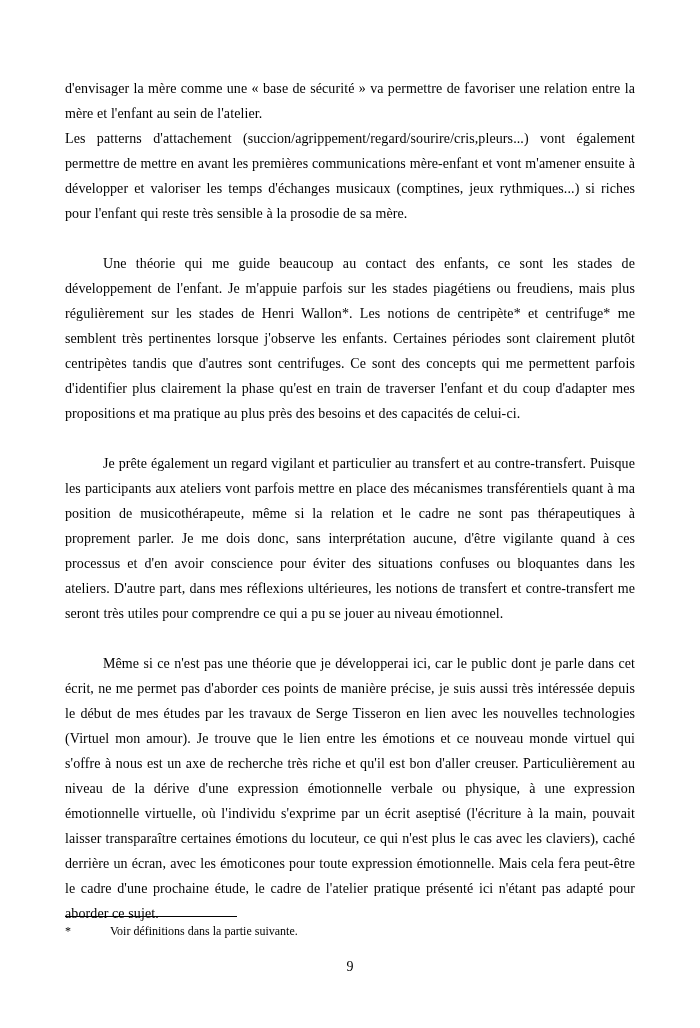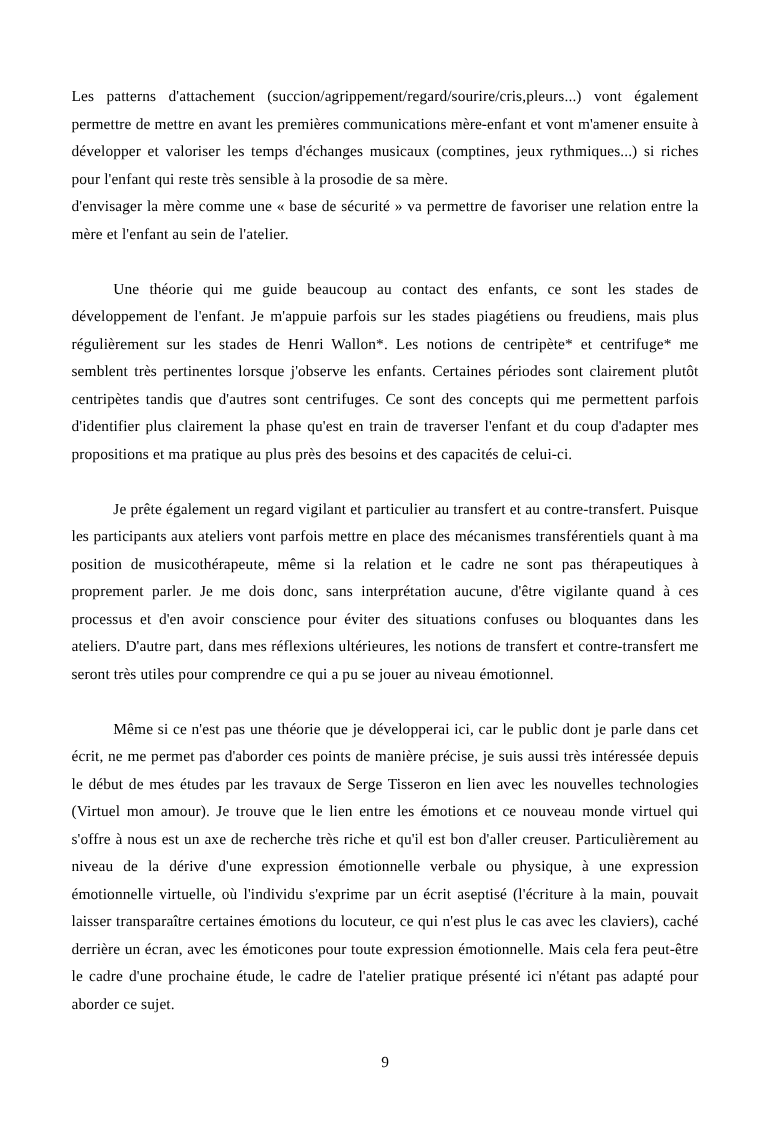--- a/index.html
+++ b/index.html
@@ -64,23 +64,29 @@
     font-size: 14px;
     line-height: 18px;
   }
 </style>
 </head>
 <body>
 
 <div class="page">
 
   <div class="content">
+    <p>d'envisager la mère comme une « base de sécurité » va permettre de favoriser une relation entre la mère et l'enfant au sein de l'atelier.</p>
     <p>Les patterns d'attachement (succion/agrippement/regard/sourire/cris,pleurs...)  vont également permettre de mettre en avant les premières communications mère-enfant et vont m'amener ensuite à développer et valoriser les temps d'échanges musicaux (comptines, jeux rythmiques...) si riches pour l'enfant qui reste très sensible à la prosodie de sa mère.</p>
-    <p>d'envisager la mère comme une « base de sécurité » va permettre de favoriser une relation entre la mère et l'enfant au sein de l'atelier.</p>
     <p class="indent space-before">Une théorie qui me guide beaucoup au contact des enfants, ce sont les stades de développement de l'enfant. Je m'appuie parfois sur les stades piagétiens ou freudiens, mais plus régulièrement sur les stades de Henri Wallon*. Les notions de centripète* et centrifuge* me semblent très pertinentes lorsque j'observe les enfants. Certaines périodes sont clairement plutôt centripètes tandis que d'autres sont centrifuges. Ce sont des concepts qui me permettent parfois d'identifier plus clairement la phase qu'est en train de traverser l'enfant et du coup d'adapter mes propositions et ma pratique au plus près des besoins et des capacités de celui-ci.</p>
     <p class="indent space-before">Je prête également un regard vigilant et particulier au transfert et au contre-transfert. Puisque les participants aux ateliers vont parfois mettre en place des mécanismes transférentiels quant à ma position de musicothérapeute, même si la relation et le cadre ne sont pas thérapeutiques à proprement parler. Je me dois donc, sans interprétation aucune, d'être vigilante quand à ces processus et d'en avoir conscience pour éviter des situations confuses ou bloquantes dans les ateliers. D'autre part, dans mes réflexions ultérieures, les notions de transfert et contre-transfert me seront très utiles pour comprendre ce qui a pu se jouer au niveau émotionnel.</p>
     <p class="indent space-before">Même si ce n'est pas une théorie que je développerai ici, car le public dont je parle dans cet écrit, ne me permet pas d'aborder ces points de manière précise, je suis aussi très intéressée depuis le début de mes études par les travaux de Serge Tisseron en lien avec les nouvelles technologies (Virtuel mon amour). Je trouve que le lien entre les émotions et ce nouveau monde virtuel qui s'offre à nous est un axe de recherche très riche et qu'il est bon d'aller creuser. Particulièrement au niveau de la dérive d'une expression émotionnelle verbale ou physique, à une expression émotionnelle virtuelle, où l'individu s'exprime par un écrit aseptisé (l'écriture à la main, pouvait laisser transparaître certaines émotions du locuteur, ce qui n'est plus le cas avec les claviers), caché derrière un écran, avec les émoticones pour toute expression émotionnelle. Mais cela fera peut-être le cadre d'une prochaine étude, le cadre de l'atelier pratique présenté ici n'étant pas adapté pour aborder ce sujet.</p>
   </div>
 
+  <div class="footnote">
+    <div class="footnote-rule"></div>
+    <div class="footnote-line">
+      <span class="footnote-marker">*</span><span>Voir définitions dans la partie suivante.</span>
+    </div>
+  </div>
 
   <div class="page-number">9</div>
 
 </div>
 
 </body></html>

